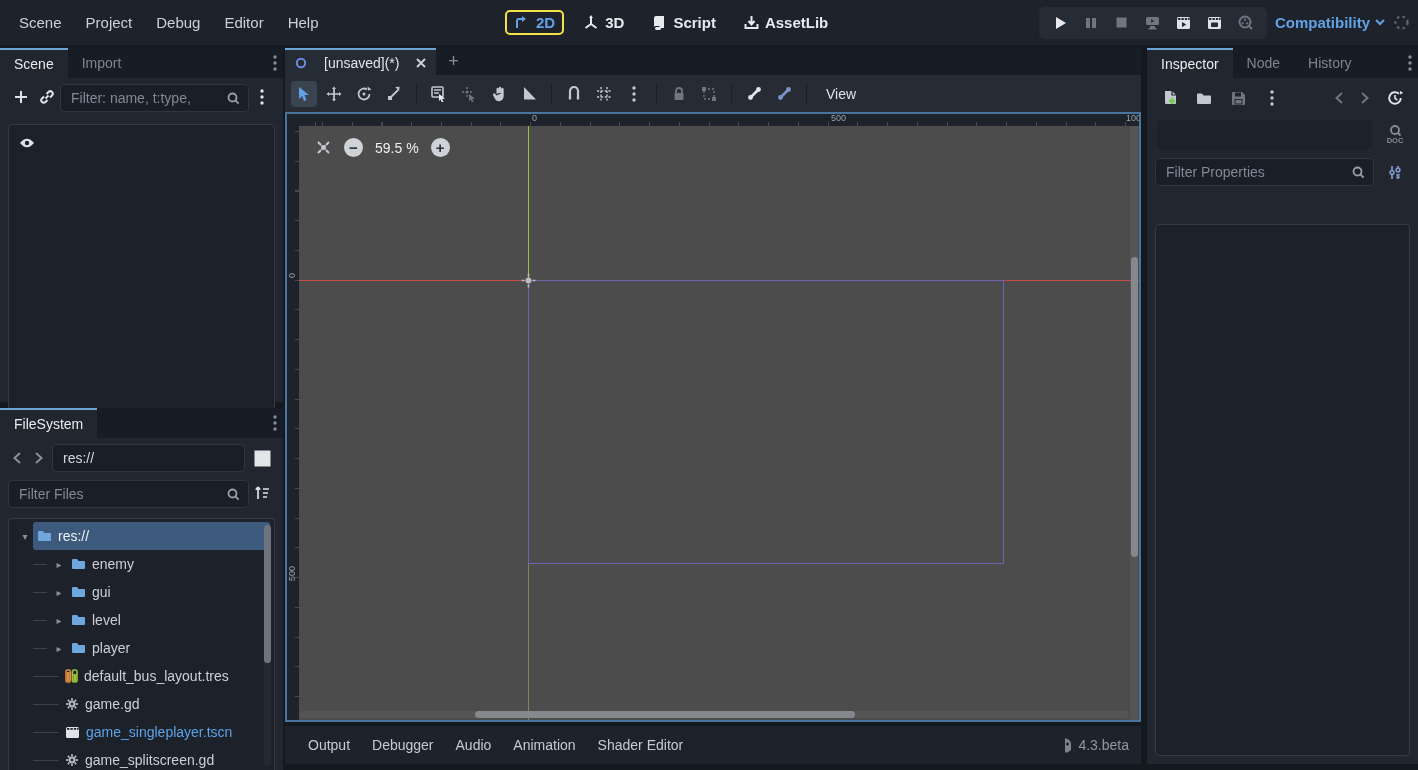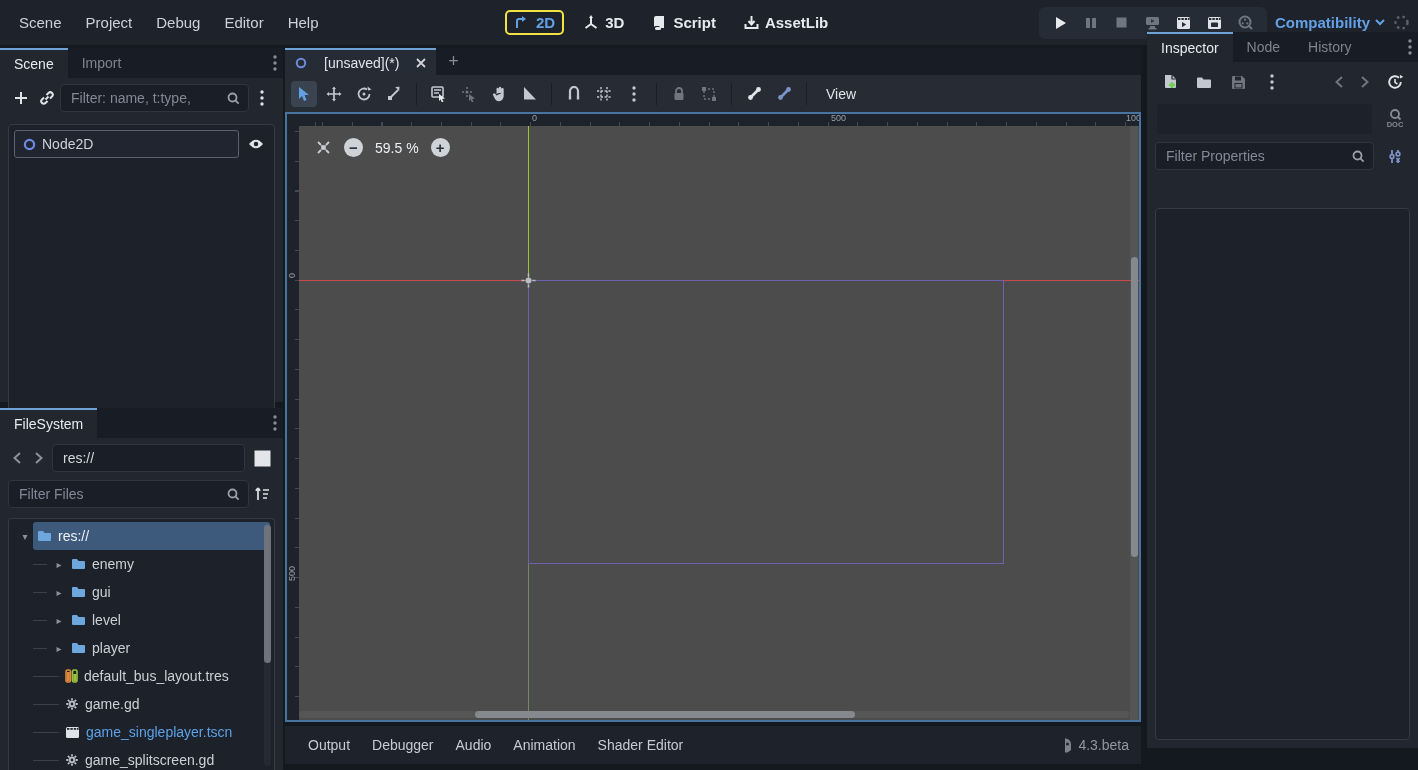--- a/index.html
+++ b/index.html
@@ -19,21 +19,21 @@
   .menu-right{position:absolute;right:8px;top:0;height:45px;display:flex;align-items:center;gap:8px;}
   .play-cluster{display:flex;align-items:center;gap:9px;background:#262c36;border-radius:6px;
                 padding:5px 10px;}
   .renderer{display:flex;align-items:center;gap:5px;color:#63a1e6;font-weight:bold;font-size:15px;}
   
   .dock{position:absolute;background:#21262f;}
   .tabbar{height:30px;background:#181d25;display:flex;align-items:stretch;position:relative;}
   .tab{display:flex;align-items:center;padding:0 14px;font-size:14px;color:#7d848f;position:relative;}
   .tab.active{background:#21262f;color:#e8eaee;border-top:2px solid #6fa3d6;}
   .tab-menu{position:absolute;right:6px;top:0;bottom:0;display:flex;align-items:center;}
-  .toolrow{display:flex;align-items:center;gap:0;padding:6px 8px;}
+  .toolrow{display:flex;align-items:flex-start;gap:0;padding:6px 8px;}
   .tb-btn{width:26px;height:26px;display:flex;align-items:center;justify-content:center;border-radius:4px;}
   .input{display:flex;align-items:center;background:#191e27;border:1px solid #30363f;border-radius:4px;
          height:26px;padding:0 8px;flex:1;min-width:0;}
   .input input{background:transparent;border:none;outline:none;color:#cdd1d8;flex:1;min-width:0;
                font-family:"Liberation Sans",sans-serif;font-size:14px;}
   .input input::placeholder{color:#828996;opacity:1;}
   
   .tree-panel{margin:6px 8px;background:#1c212a;border:1px solid #343b45;border-radius:4px;height:278px;
               padding:5px;}
   .node-row{display:flex;align-items:center;gap:4px;}
@@ -269,28 +269,20 @@
       <span class="tb-btn ico">
         <svg width="4" height="16" viewBox="0 0 4 16">
             <circle cx="2" cy="2" r="1.7" fill="#dfe3e9"></circle>
             <circle cx="2" cy="8" r="1.7" fill="#dfe3e9"></circle>
             <circle cx="2" cy="14" r="1.7" fill="#dfe3e9"></circle>
           </svg>
       </span>
     </div>
     <div class="tree-panel">
       <div class="node-row">
-        <div class="rename-box">
-          <span class="ico">
-            <svg width="13" height="13" viewBox="0 0 13 13">
-                <circle cx="6.5" cy="6.5" r="4.6" fill="none" stroke="#6d8be0" stroke-width="2.2"></circle>
-              </svg>
-          </span>
-          <span>Node2D</span>
-        </div>
         <span class="tb-btn ico">
           <svg width="16" height="12" viewBox="0 0 16 12">
               <path d="M1 6 Q8 -2.5 15 6 Q8 14.5 1 6z" fill="#dfe3e9"></path>
               <circle cx="8" cy="6" r="2.2" fill="#1c212a"></circle>
             </svg>
         </span>
       </div>
     </div>
   </div>
 
@@ -627,21 +619,21 @@
       <span class="ico">
         <svg width="14" height="15" viewBox="0 0 14 15">
             <path d="M7 0.5 C10.5 0.5 13 3 13 6.5 V12 L9.5 14.5 H7z" fill="#7d838d"></path>
             <circle cx="9.5" cy="6" r="1.5" fill="#1d222b"></circle>
           </svg>
       </span>
       <span>4.3.beta</span>
     </div>
   </div>
 
-  <div class="dock" style="left:1147px;top:32px;width:271px;height:716px;">
+  <div class="dock" style="left:1147px;top:48px;width:271px;height:716px;">
     <div class="tabbar">
       <div class="tab active">Inspector</div>
       <div class="tab">Node</div>
       <div class="tab">History</div>
       <div class="tab-menu ico">
         <svg width="4" height="16" viewBox="0 0 4 16">
             <circle cx="2" cy="2" r="1.7" fill="#868d99"></circle>
             <circle cx="2" cy="8" r="1.7" fill="#868d99"></circle>
             <circle cx="2" cy="14" r="1.7" fill="#868d99"></circle>
           </svg>

